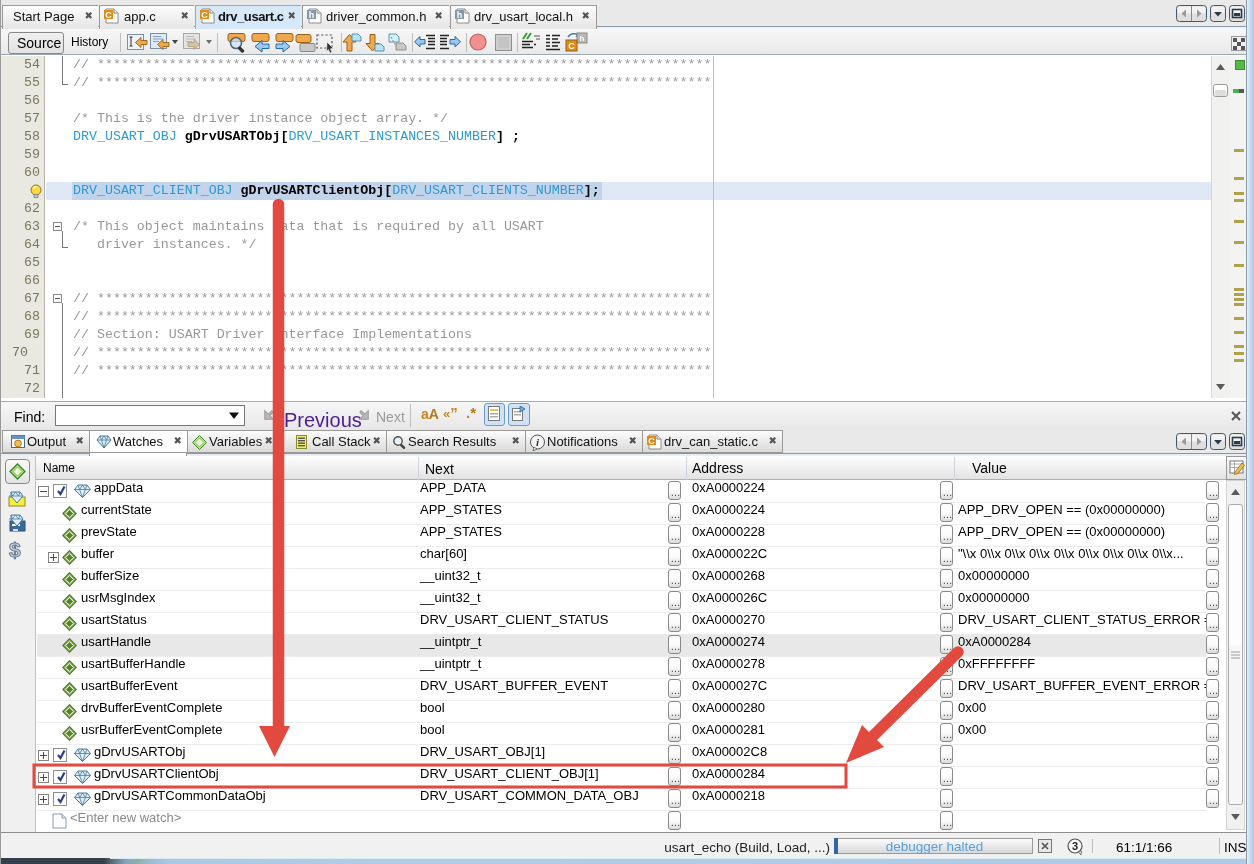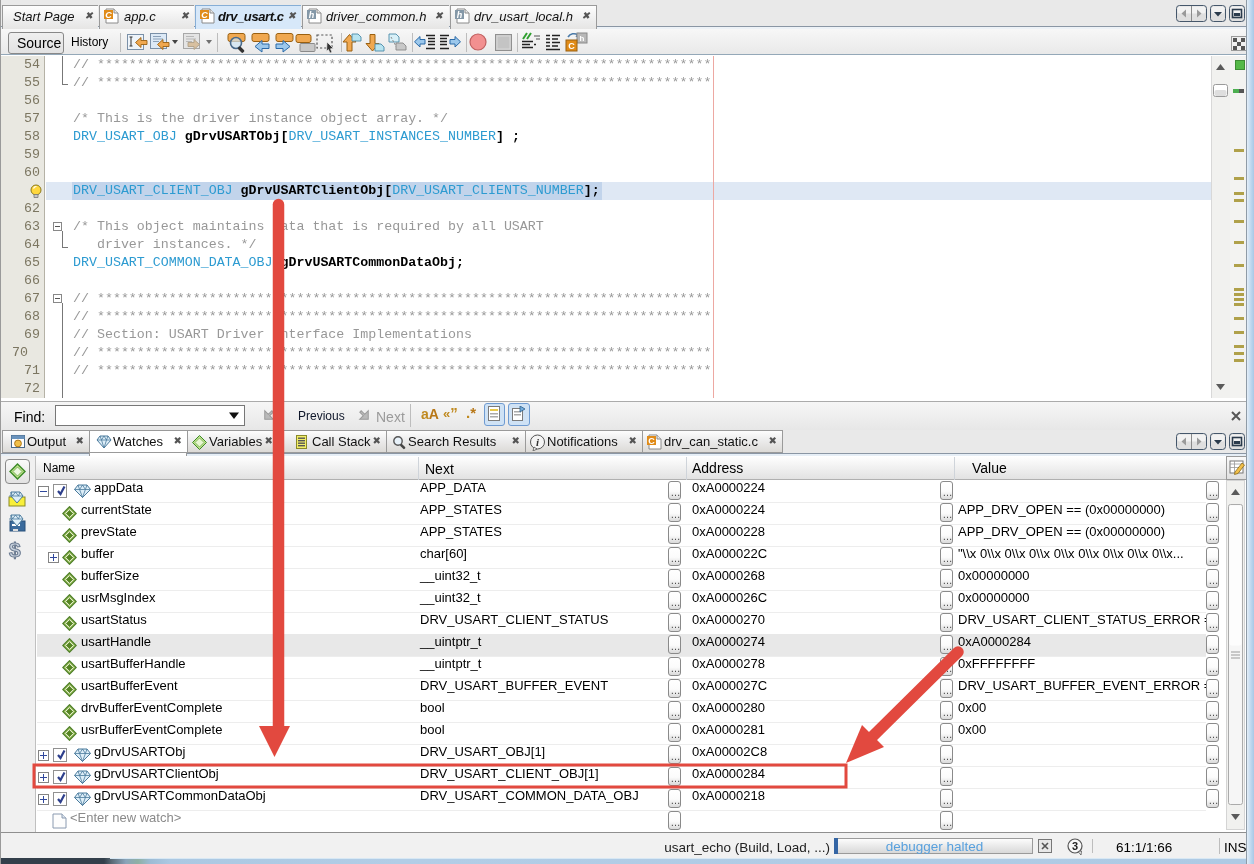--- a/index.html
+++ b/index.html
@@ -4,21 +4,21 @@
 <style>
 html,body{margin:0;padding:0;}
 #root{position:relative;width:1254px;height:864px;background:#fff;overflow:hidden;
   font-family:"Liberation Sans",sans-serif;font-size:13px;color:#000;}
 .abs{position:absolute;}
 .mono{font-family:"Liberation Mono",monospace;font-size:13.3px;line-height:18px;white-space:pre;}
 .cmt{color:#989898;}
 .blu{color:#2d9bd1;}
 .bld{font-weight:bold;color:#000;}
 .tab{position:absolute;top:5px;height:37px;border:1px solid #9a9a9a;border-right:none;
-  background:linear-gradient(#fdfdfd,#ececec 45%,#dcdad7);box-sizing:border-box;font-style:italic;}
+  background:linear-gradient(#fdfdfd,#ececec 45%,#dcdad7);box-sizing:border-box;}
 .tabtx{position:absolute;top:3px;font-size:13px;color:#111;}
 .tabx{position:absolute;top:4px;font-size:10px;color:#555;}
 .btab{position:absolute;top:0px;height:23px;border:1px solid #9a9a9a;border-right:none;
   background:linear-gradient(#fdfdfd,#ececec 45%,#dcdad7);box-sizing:border-box;}
 .sep{position:absolute;width:1px;background:#bdbdbd;}
 .dots{position:absolute;width:13px;height:19px;border:1px solid #8a8a8a;border-radius:3px;
   background:linear-gradient(#fff,#fbfbfb 55%,#dadada);box-sizing:border-box;}
 .dots:after{content:"\2026";position:absolute;left:1.5px;bottom:1px;font-size:10px;letter-spacing:-1px;color:#444;}
 .rowline{position:absolute;left:37px;width:1169px;height:1px;background:#ededed;}
 .ctext{position:absolute;top:3px;font-size:13px;color:#000;white-space:pre;}
@@ -241,21 +241,20 @@
 <div class="abs mono numtx" style="left:0;top:344px;width:40px;text-align:center;">70</div>
 <div class="abs mono numtx" style="left:0;top:362px;width:40px;text-align:right;">71</div>
 <div class="abs mono numtx" style="left:0;top:380px;width:40px;text-align:right;">72</div>
 <div class="abs mono cmt" style="left:73px;top:56px;">// *****************************************************************************</div>
 <div class="abs mono cmt" style="left:73px;top:74px;">// *****************************************************************************</div>
 <div class="abs mono cmt" style="left:73px;top:110px;">/* This is the driver instance object array. */</div>
 <div class="abs mono" style="left:73px;top:128px;"><span class="blu">DRV_USART_OBJ</span> <span class="bld">gDrvUSARTObj[</span><span class="blu">DRV_USART_INSTANCES_NUMBER</span><span class="bld">] ;</span></div>
 <div class="abs mono" style="left:73px;top:182px;"><span class="blu">DRV_USART_CLIENT_OBJ</span> <span class="bld">gDrvUSARTClientObj[</span><span class="blu">DRV_USART_CLIENTS_NUMBER</span><span class="bld">];</span></div>
 <div class="abs mono cmt" style="left:73px;top:218px;">/* This object maintains data that is required by all USART</div>
 <div class="abs mono cmt" style="left:73px;top:236px;">   driver instances. */</div>
-<div class="abs mono" style="left:73px;top:254px;"><span class="blu">DRV_USART_COMMON_DATA_OBJ</span> <span class="bld">gDrvUSARTCommonDataObj;</span></div>
 <div class="abs mono cmt" style="left:73px;top:290px;">// *****************************************************************************</div>
 <div class="abs mono cmt" style="left:73px;top:308px;">// *****************************************************************************</div>
 <div class="abs mono cmt" style="left:73px;top:326px;">// Section: USART Driver Interface Implementations</div>
 <div class="abs mono cmt" style="left:73px;top:344px;">// *****************************************************************************</div>
 <div class="abs mono cmt" style="left:73px;top:362px;">// *****************************************************************************</div>
 <div class="abs" style="left:1234px;top:149px;width:10px;height:3px;background:#b0a14a;"></div>
 <div class="abs" style="left:1234px;top:177px;width:10px;height:3px;background:#b0a14a;"></div>
 <div class="abs" style="left:1234px;top:192px;width:10px;height:3px;background:#b0a14a;"></div>
 <div class="abs" style="left:1234px;top:199px;width:10px;height:3px;background:#b0a14a;"></div>
 <div class="abs" style="left:1234px;top:220px;width:10px;height:3px;background:#b0a14a;"></div>
@@ -273,21 +272,21 @@
 
 <div class="abs" style="left:0;top:401px;width:1254px;height:29px;background:linear-gradient(#f6f6f6,#e7e7e7);border-top:1px solid #ababab;box-sizing:border-box;"></div>
 <div class="abs" style="left:14px;top:409px;font-size:14px;">Find:</div>
 <div class="abs" style="left:55px;top:405px;width:190px;height:21px;background:#fff;border:1px solid #777;box-sizing:border-box;"></div>
 <svg class="abs" style="left:228px;top:411px" width="12" height="9">
       <path d="M1 1.5 h10 l-5 6.5z" fill="#111"></path>
     </svg>
 <svg class="abs" style="left:259px;top:406px" width="18" height="17">
       <path d="M9 4 L9 9 L4 9 L10 15 L16 9 L11 9 L11 4z" fill="#b9b9b9" stroke="#9a9a9a" transform="rotate(45 10 9)"></path>
     </svg>
-<div class="abs" style="left:298px;top:409px;font-size:12px;color:#0f172a;">Previous</div>
+<div class="abs" style="left:284px;top:409px;font-size:20px;color:#4c1d95;">Previous</div>
 <svg class="abs" style="left:354px;top:406px" width="18" height="17">
       <path d="M9 4 L9 9 L4 9 L10 15 L16 9 L11 9 L11 4z" fill="#b9b9b9" stroke="#9a9a9a" transform="rotate(-45 10 9)"></path>
     </svg>
 <div class="abs" style="left:376px;top:409px;font-size:14px;color:#9b9b9b;">Next</div>
 <div class="sep" style="left:410px;top:404px;height:23px;"></div>
 <div class="abs" style="left:421px;top:406px;font-size:14px;font-weight:bold;color:#c08a20;">a<span style="color:#b87818;">A</span></div>
 <div class="abs" style="left:443px;top:404px;font-size:13px;font-weight:bold;color:#c08a20;">«<span style="font-size:15px;">”</span></div>
 <div class="abs" style="left:466px;top:404px;font-size:15px;font-weight:bold;color:#c08a20;">.<span style="color:#b87818;">*</span></div>
 <div class="abs" style="left:484px;top:403px;width:21px;height:23px;border:1px solid #6f9bd1;border-radius:3px;background:#cfe2f5;box-sizing:border-box;"></div>
 <svg class="abs" style="left:488px;top:406px" width="13" height="16">

